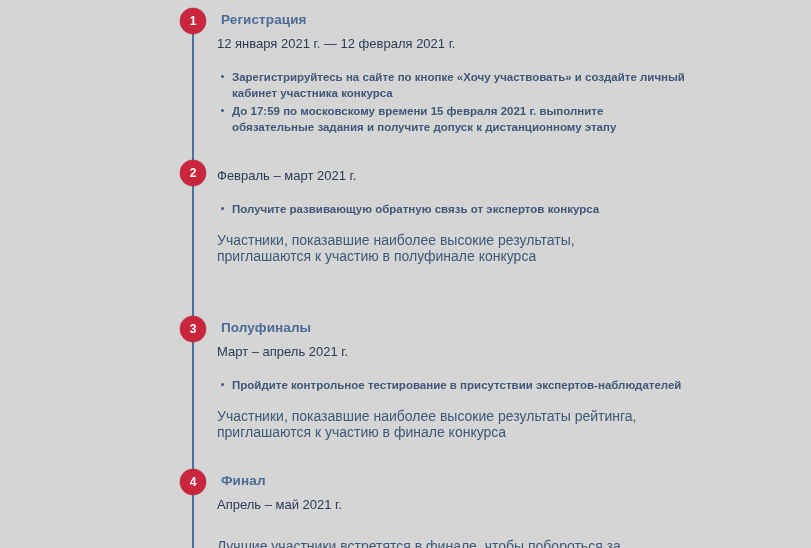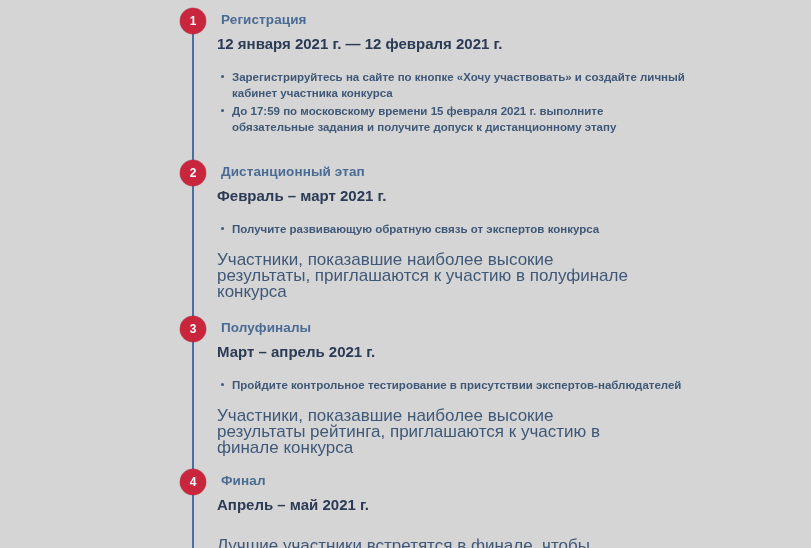--- a/index.html
+++ b/index.html
@@ -80,22 +80,22 @@
     font-size: 13.5px;
     font-weight: bold;
     color: #4a6b94;
     letter-spacing: 0.1px;
     line-height: 16px;
   }
 
   .stage-dates {
     margin: 9px 0 0 0;
     padding: 0;
-    font-size: 15px;
-    font-weight: bold;
+    font-size: 13px;
+    font-weight: normal;
     color: #2b3a55;
     line-height: 14px;
   }
 
   .stage-list {
     margin: 18px 0 0 0;
     padding: 0 0 0 15px;
     list-style: none;
     color: #3f5878;
     font-size: 11.5px;
@@ -115,21 +115,21 @@
     top: 6px;
     width: 3px;
     height: 3px;
     border-radius: 50%;
     background: #3f5878;
   }
 
   .stage-note {
     margin: 15px 0 0 0;
     padding: 0;
-    font-size: 17px;
+    font-size: 14px;
     line-height: 16px;
     color: #3f5878;
     max-width: 420px;
   }
 
   .stage-note.wide { max-width: 420px; }
 
   
   .stage-1 { top: 8px; }
   .stage-2 { top: 160px; }
@@ -153,21 +153,20 @@
         <ul class="stage-list">
           <li><span class="bullet"></span><span>Зарегистрируйтесь на сайте по кнопке «Хочу участвовать» и создайте личный кабинет участника конкурса</span></li>
           <li><span class="bullet"></span><span>До 17:59 по московскому времени 15 февраля 2021 г. выполните обязательные задания и получите допуск к дистанционному этапу</span></li>
         </ul>
       </div>
     </li>
 
     <li class="stage stage-2">
       <div class="marker">2</div>
       <div class="body">
-        <h3 class="stage-title">Дистанционный этап</h3>
         <p class="stage-dates">Февраль – март 2021 г.</p>
         <ul class="stage-list">
           <li><span class="bullet"></span><span>Получите развивающую обратную связь от экспертов конкурса</span></li>
         </ul>
         <p class="stage-note">Участники, показавшие наиболее высокие результаты, приглашаются к участию в полуфинале конкурса</p>
       </div>
     </li>
 
     <li class="stage stage-3">
       <div class="marker">3</div>

